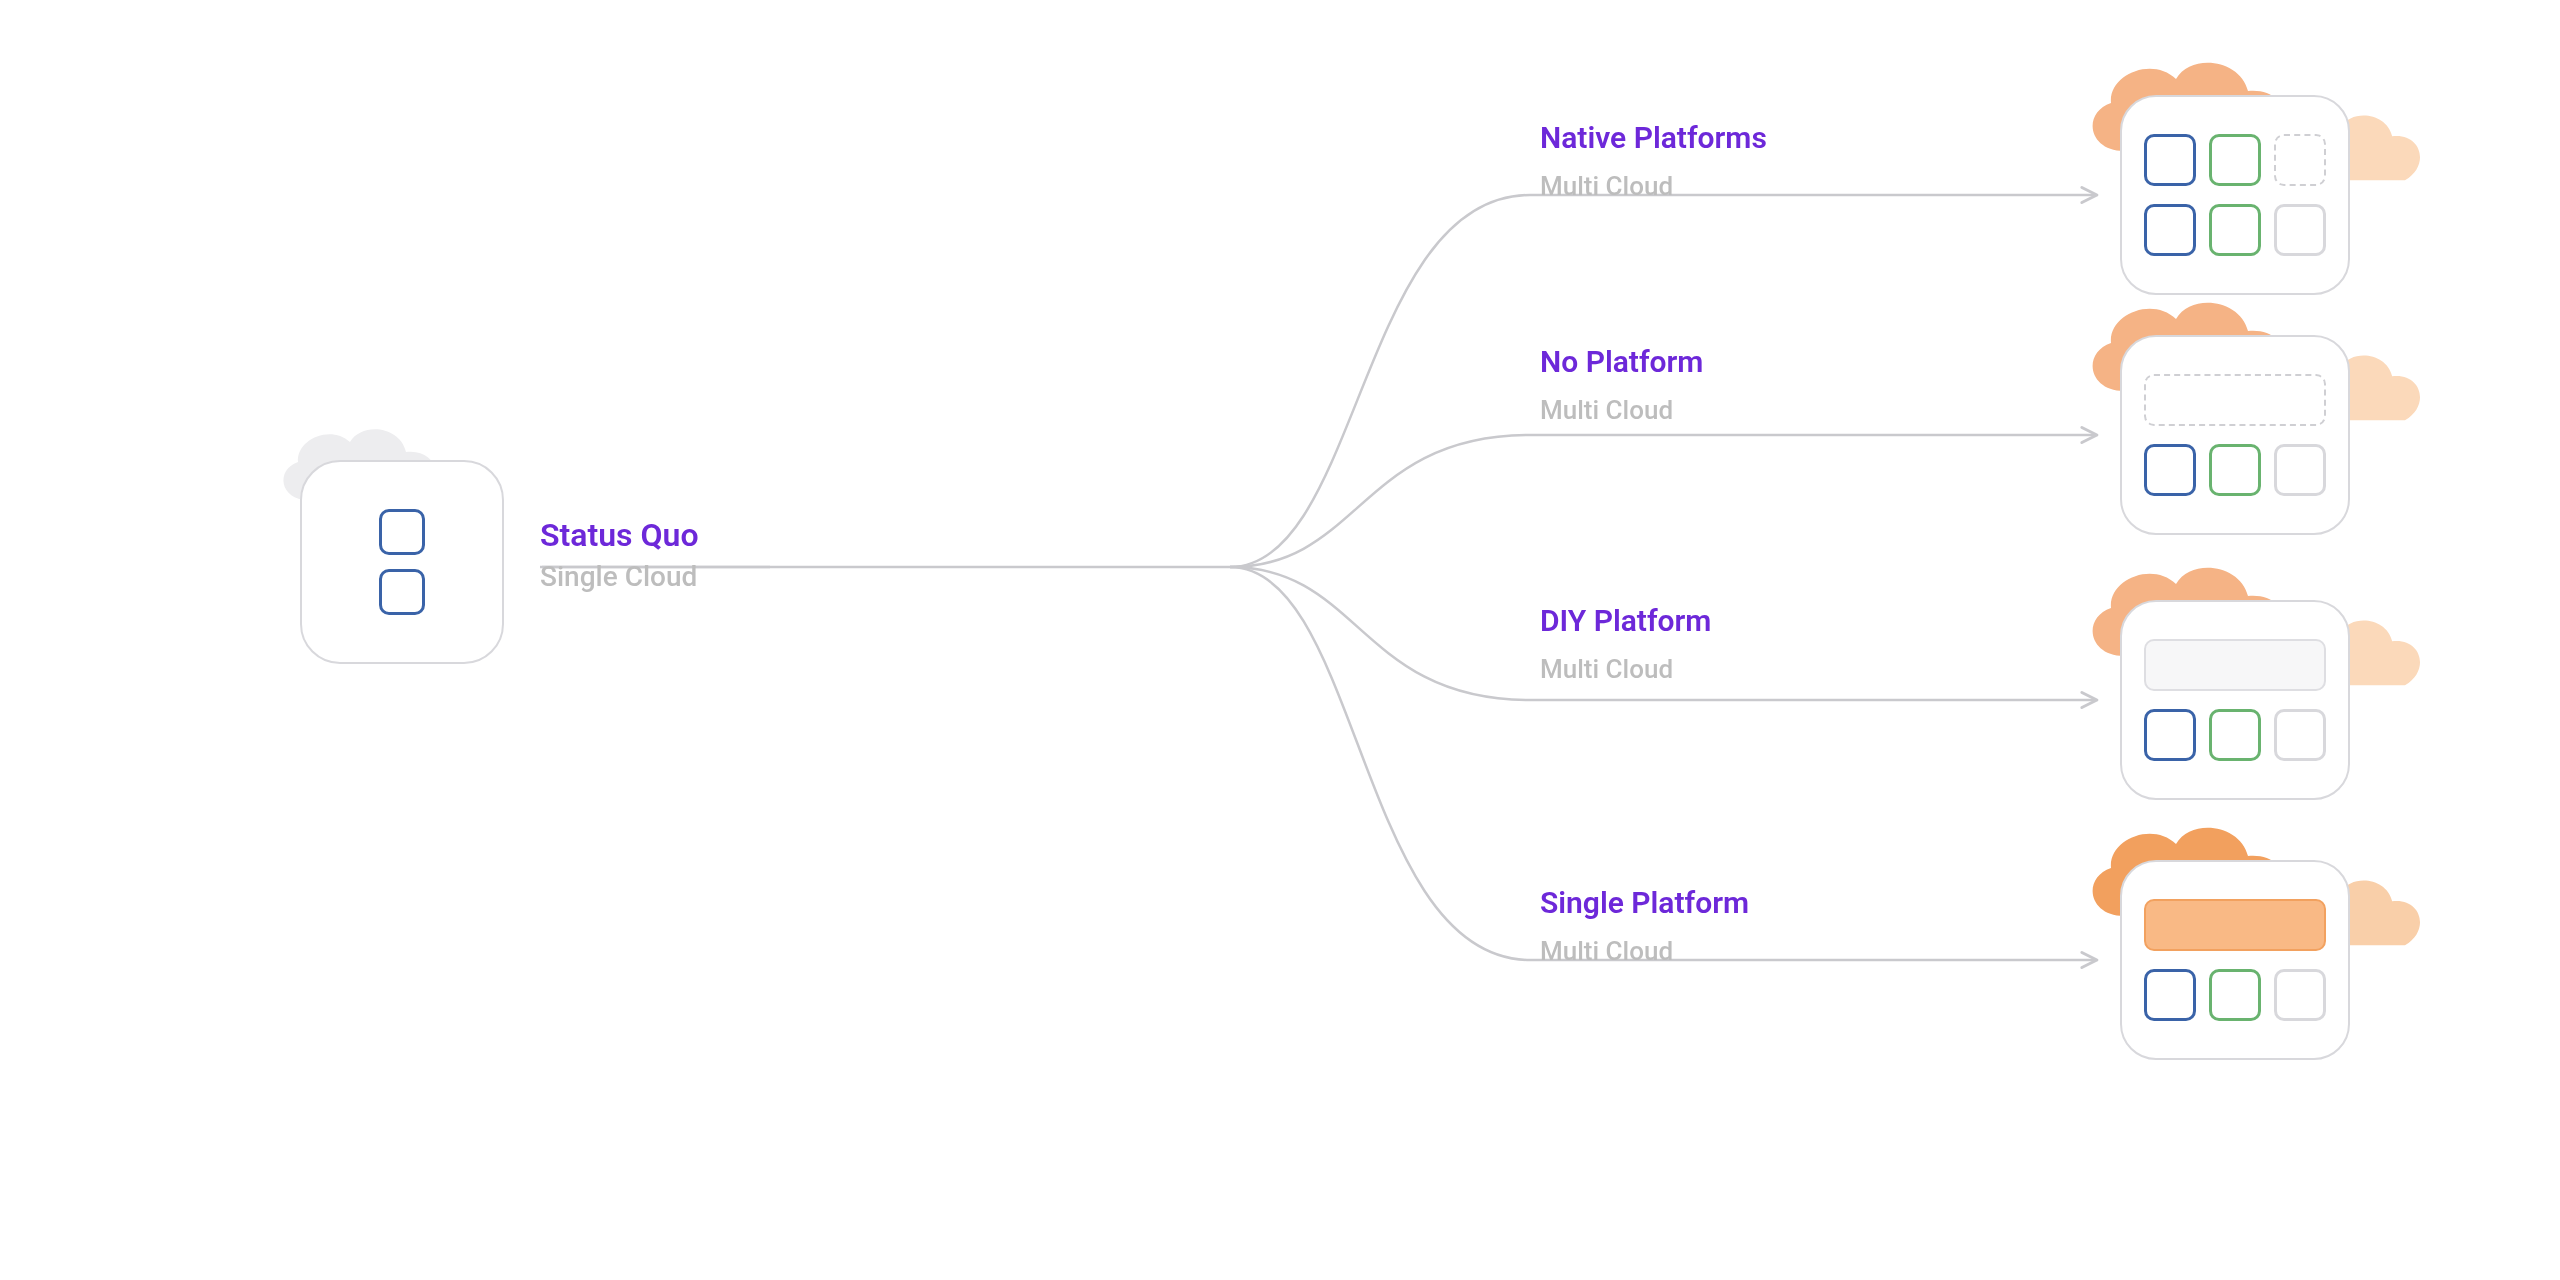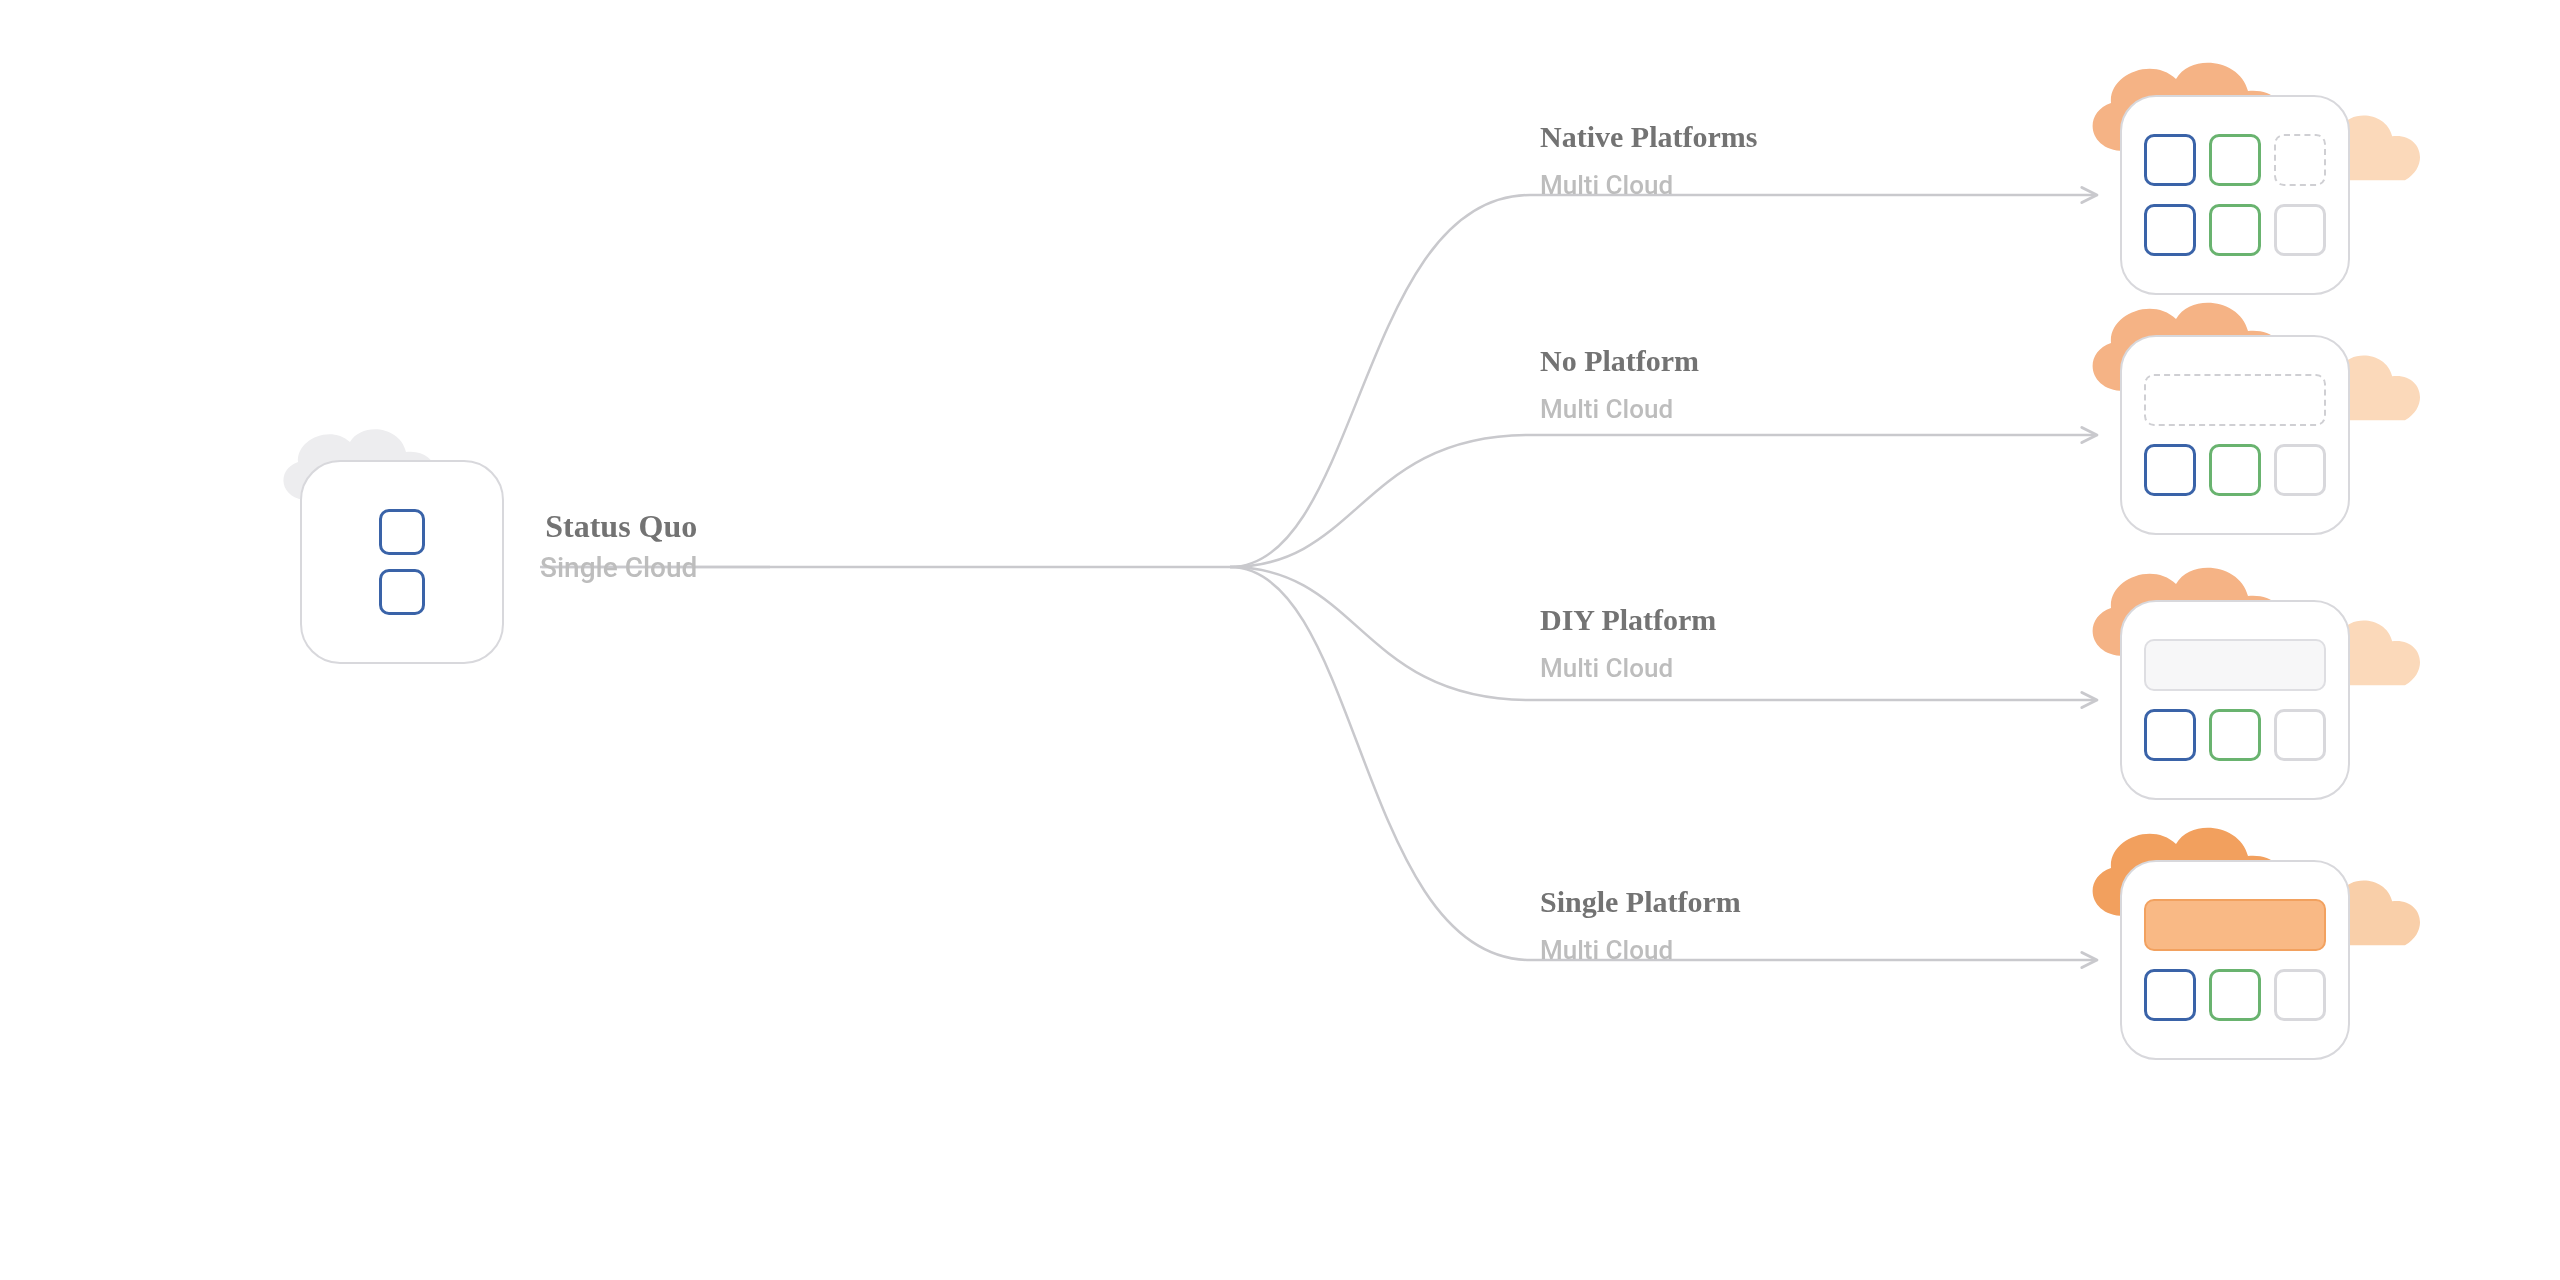--- a/index.html
+++ b/index.html
@@ -56,29 +56,27 @@
   .mini-box {
     width: 40px;
     height: 40px;
     border-radius: 10px;
     border: 3px solid #3a63a8;
     background: transparent;
   }
   .source-label-block {
     position: absolute;
     left: 240px;
-    top: 48px;
-    text-align: right;
+    top: 56px;
   }
   .label-title {
     font-size: 32px;
     font-weight: 600;
-    color: #737373;
+    color: #6d28d9;
     white-space: nowrap;
-    font-family: Liberation Serif, serif;
   }
   .label-sub {
     font-size: 28px;
     font-weight: 500;
     color: #bdbdbd;
     margin-top: 6px;
     white-space: nowrap;
   }
 
   

